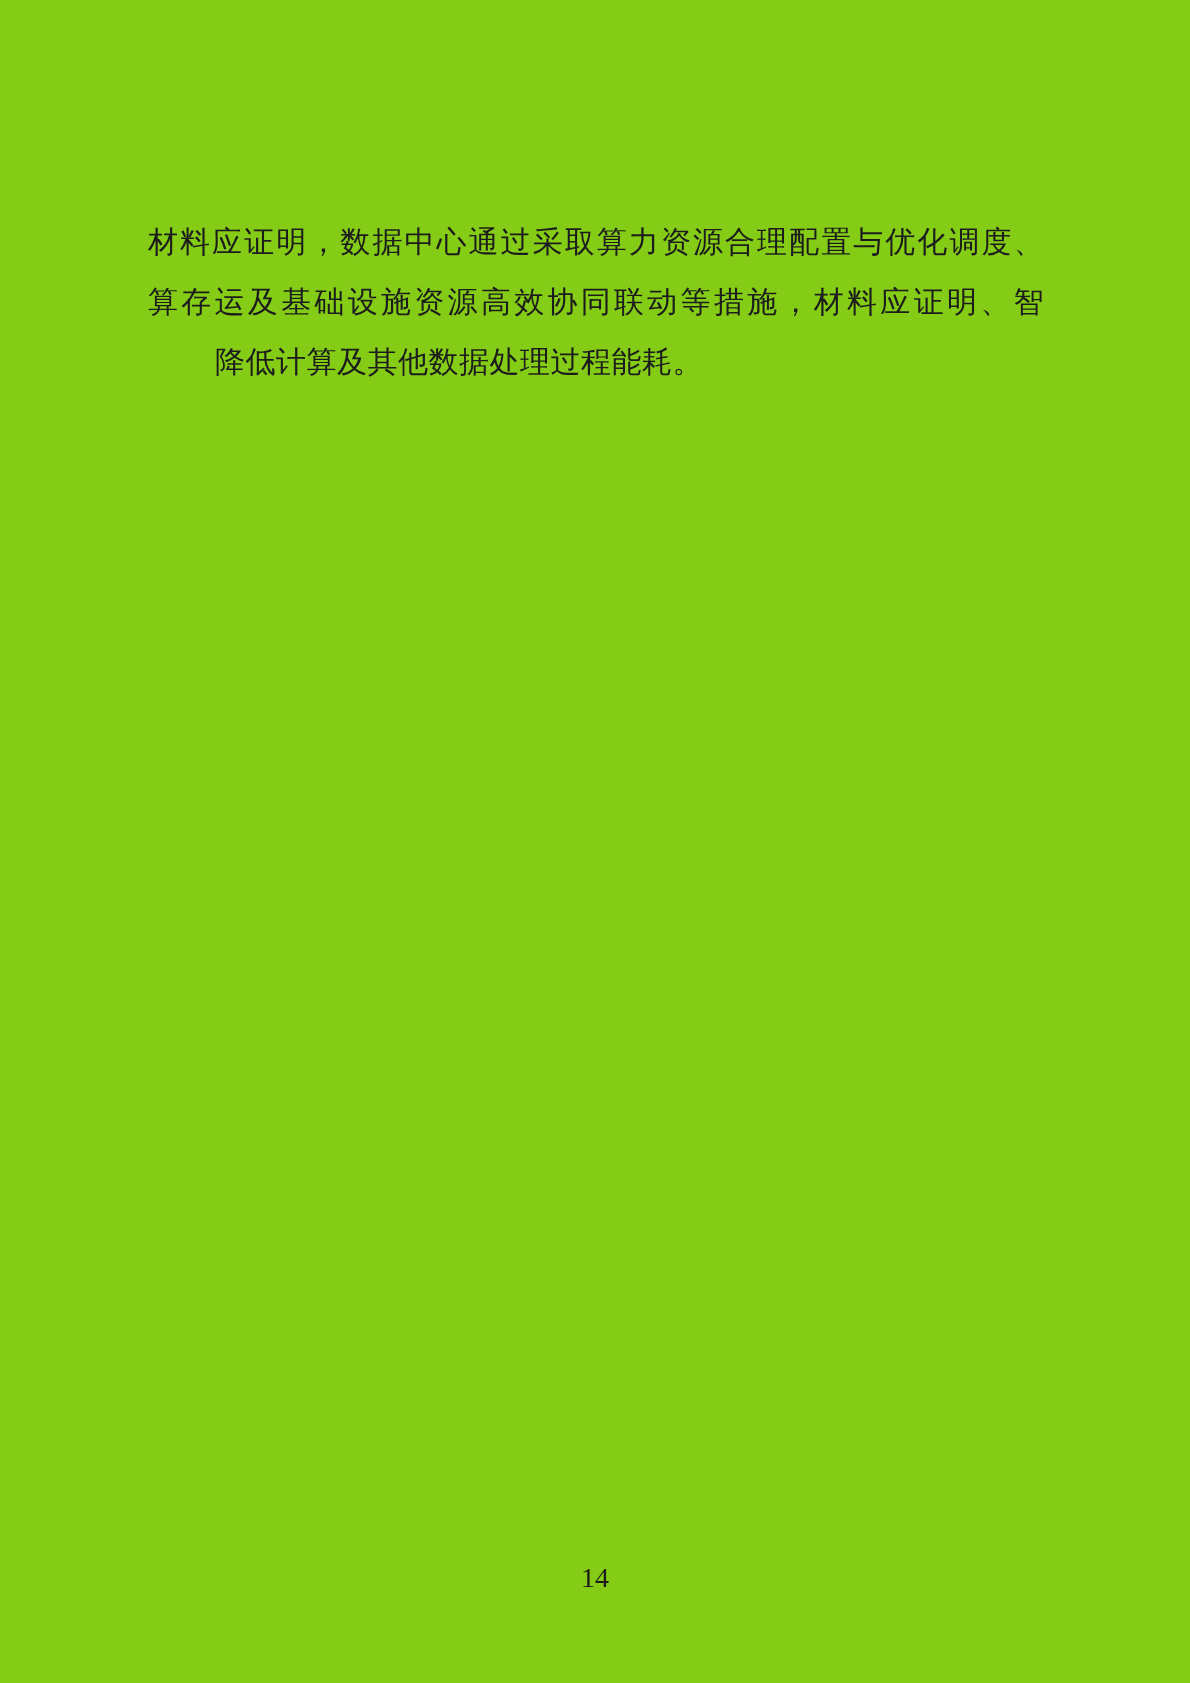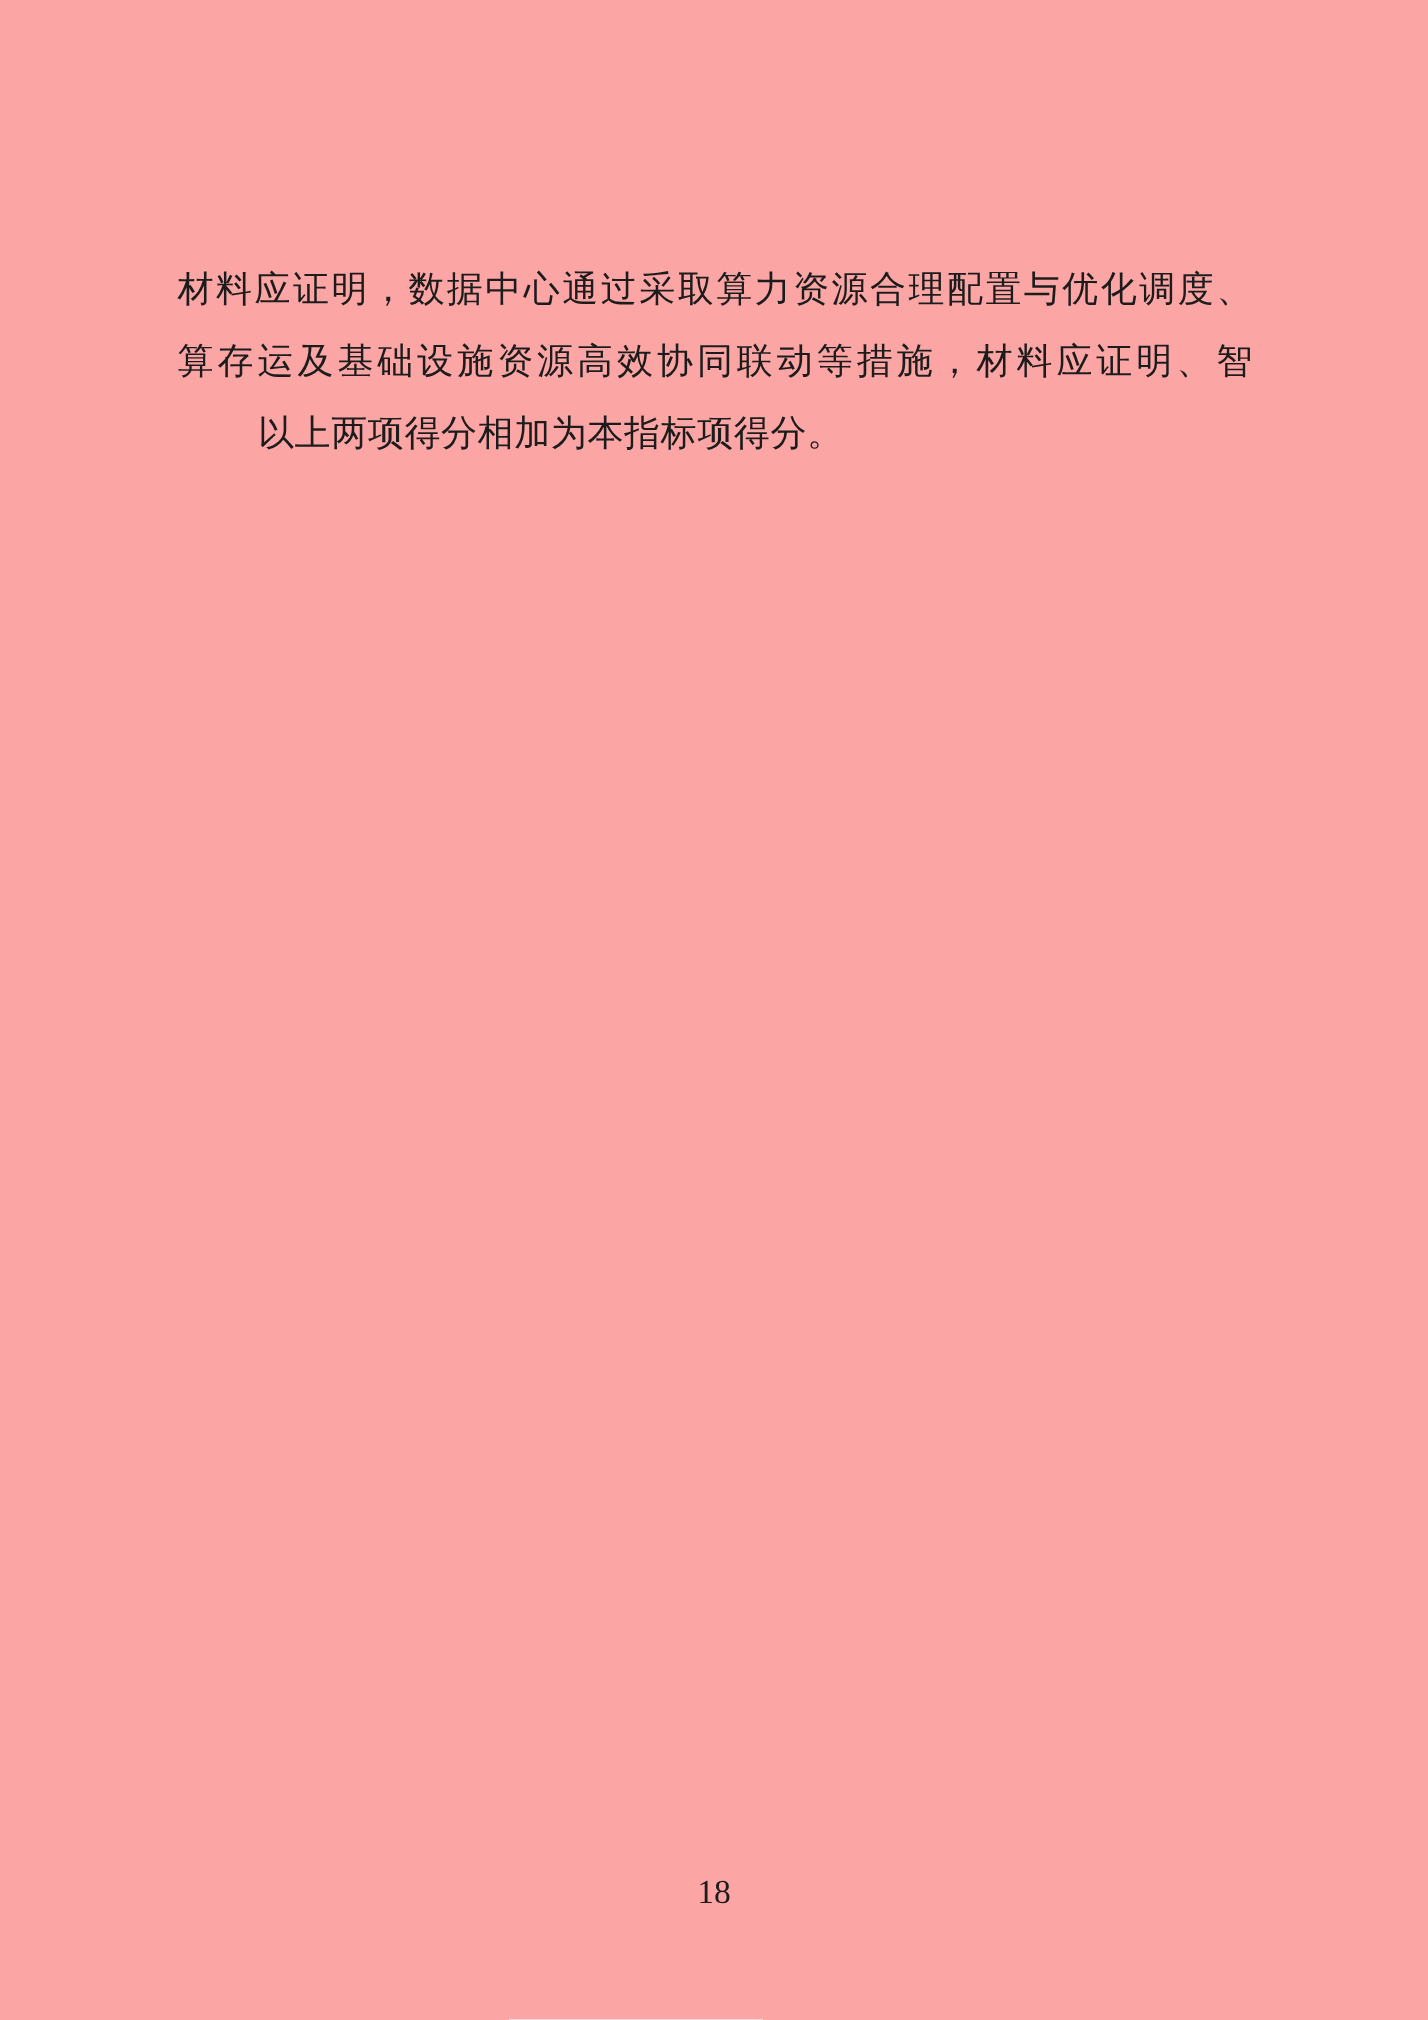--- a/index.html
+++ b/index.html
@@ -4,21 +4,21 @@
 <style>
   html, body {
     margin: 0;
     padding: 0;
     background: #ffffff;
   }
   .page {
     position: relative;
     width: 1190px;
     height: 1683px;
-    background: #fca5a5;
+    background: #84cc16;
     color: #1c1c1c;
     font-family: "Liberation Serif", serif;
     overflow: hidden;
   }
   .text-block {
     position: absolute;
     left: 148px;
     top: 212px;
     width: 896px;
   }
@@ -47,16 +47,16 @@
     color: #1c1c1c;
   }
 </style>
 </head>
 <body>
 
 <div class="page">
   <div class="text-block">
     <div class="line justify-full">材料应证明，数据中心通过采取算力资源合理配置与优化调度、</div>
     <div class="line justify-full">算存运及基础设施资源高效协同联动等措施，材料应证明、智</div>
-    <div class="line indented">以上两项得分相加为本指标项得分。</div>
+    <div class="line indented">降低计算及其他数据处理过程能耗。</div>
   </div>
-  <div class="page-number">18</div>
+  <div class="page-number">14</div>
 </div>
 
 </body></html>

